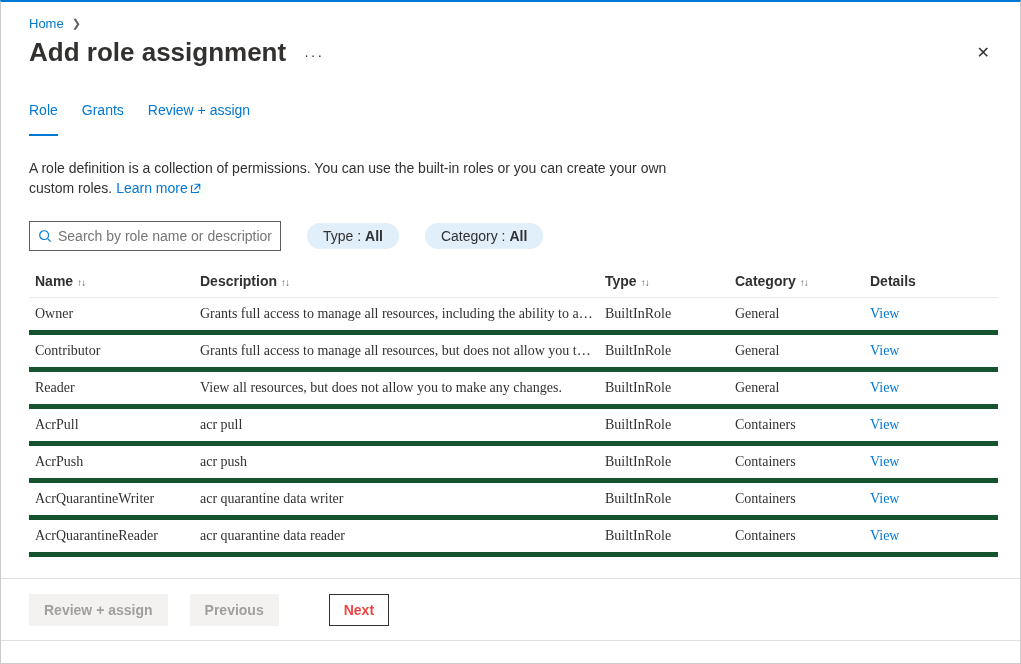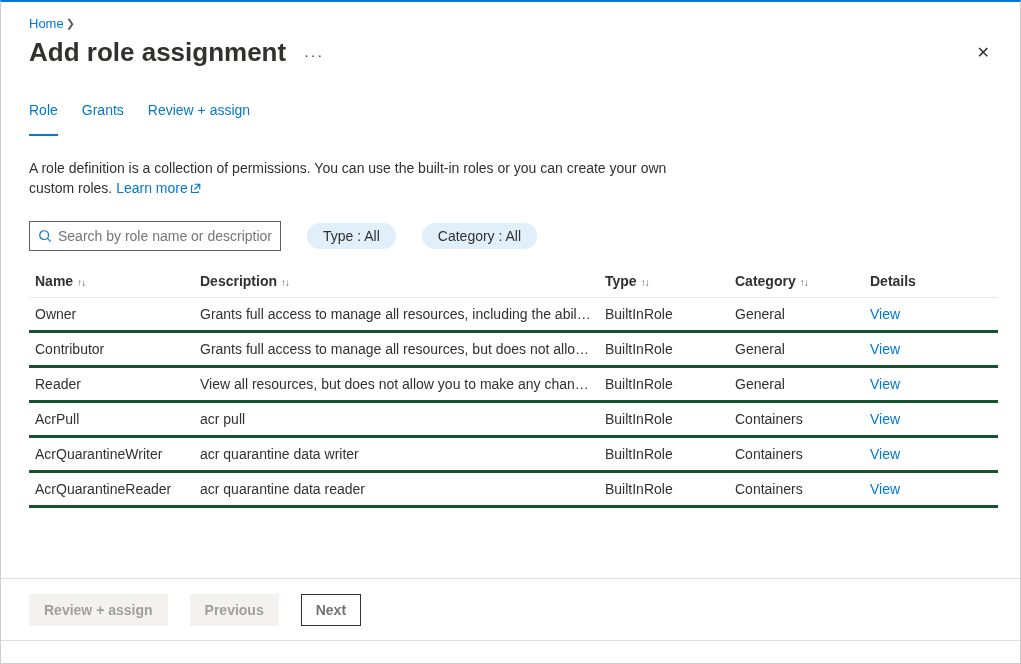--- a/index.html
+++ b/index.html
@@ -20,21 +20,21 @@
       overflow-y: scroll;
       overflow-x: hidden;
       position: relative;
     }
     .inner-content {
       padding: 0 22px 0 28px;
     }
     .breadcrumb {
       display: flex;
       align-items: center;
-      gap: 2px;
+      gap: 8px;
       font-size: 13px;
       padding: 14px 0 6px 0;
     }
     .breadcrumb a { color: #0078d4; text-decoration: none; cursor: pointer; }
     .breadcrumb .chev { color: #605e5c; font-size: 11px; }
     .header-row {
       display: flex;
       align-items: center;
       justify-content: space-between;
       margin-bottom: 34px;
@@ -67,56 +67,56 @@
     }
     .search-wrap svg { width: 14px; height: 14px; color: #0078d4; flex-shrink: 0;}
     .search-wrap input {
       border: none; outline: none; flex: 1; font-size: 14px; padding-left: 6px;
       background: transparent;
     }
     .pill {
       background: #e1effa; color: #323130; padding: 5px 16px; border-radius: 14px;
       font-size: 14px; cursor: pointer;
     }
-    .pill b { font-weight: 400; }
+    .pill b { font-weight: 700; }
     table.roles {
       width: 100%; border-collapse: collapse; font-size: 14px; table-layout: fixed;
     }
     table.roles th {
       text-align: left; font-weight: 600; padding: 8px 6px; border-bottom: 1px solid #edebe9;
       white-space: nowrap;
     }
     .col-name { width: 165px; }
     .col-desc { width: 405px; }
     .col-type { width: 130px; }
     .col-cat { width: 135px; }
     .col-det { width: auto; }
     table.roles th .sort-arrows {
       font-size: 10px; color: #605e5c; margin-left: 4px; letter-spacing: -1px;
     }
     table.roles td {
-      padding: 8px 6px; border-bottom: 3px solid #14532d; white-space: nowrap;
-      overflow: hidden; text-overflow: ellipsis;
+      padding: 8px 6px; border-bottom: 5px solid #14532d; white-space: nowrap;
+      overflow: hidden; text-overflow: ellipsis; font-family: Liberation Serif, serif;
     }
     table.roles td.view-link { color: #0078d4; cursor: pointer; }
     .footer-bar {
       border-top: 1px solid #e1dfdd;
       height: 62px;
       display: flex; align-items: center; gap: 22px;
       padding: 0 28px;
     }
     .btn {
       height: 32px; padding: 0 14px; font-size: 14px; border: 1px solid transparent;
       cursor: pointer; background: #fff;
     }
     .btn.disabled {
       background: #f3f2f1; color: #a19f9d; cursor: default; font-weight: 600;
     }
     .btn.default {
-      border: 1px solid #323130; font-weight: 600; color:#737373; background:#fff;
+      border: 1px solid #323130; font-weight: 600; color:#ef4444; background:#fff;margin-left:28px;
     }
     .h-scroll {
       height: 18px; overflow-x: scroll; overflow-y: hidden;
       border-top: 1px solid #e1dfdd;
     }
     .h-scroll-inner { width: 1050px; height: 1px; }
     ::-webkit-scrollbar { width: 16px; height: 16px; }
     ::-webkit-scrollbar-track { background: #f3f2f1; }
     ::-webkit-scrollbar-thumb { background: #c8c6c4; border: 3px solid #f3f2f1; border-radius: 8px;}
     ::-webkit-scrollbar-button:single-button {
@@ -210,20 +210,27 @@
             <td class="view-link">View</td>
           </tr>
           <tr>
             <td>AcrPull</td>
             <td>acr pull</td>
             <td>BuiltInRole</td>
             <td>Containers</td>
             <td class="view-link">View</td>
           </tr>
           <tr>
+            <td>AcrPush</td>
+            <td>acr push</td>
+            <td>BuiltInRole</td>
+            <td>Containers</td>
+            <td class="view-link">View</td>
+          </tr>
+          <tr>
             <td>AcrQuarantineWriter</td>
             <td>acr quarantine data writer</td>
             <td>BuiltInRole</td>
             <td>Containers</td>
             <td class="view-link">View</td>
           </tr>
           <tr>
             <td>AcrQuarantineReader</td>
             <td>acr quarantine data reader</td>
             <td>BuiltInRole</td>

